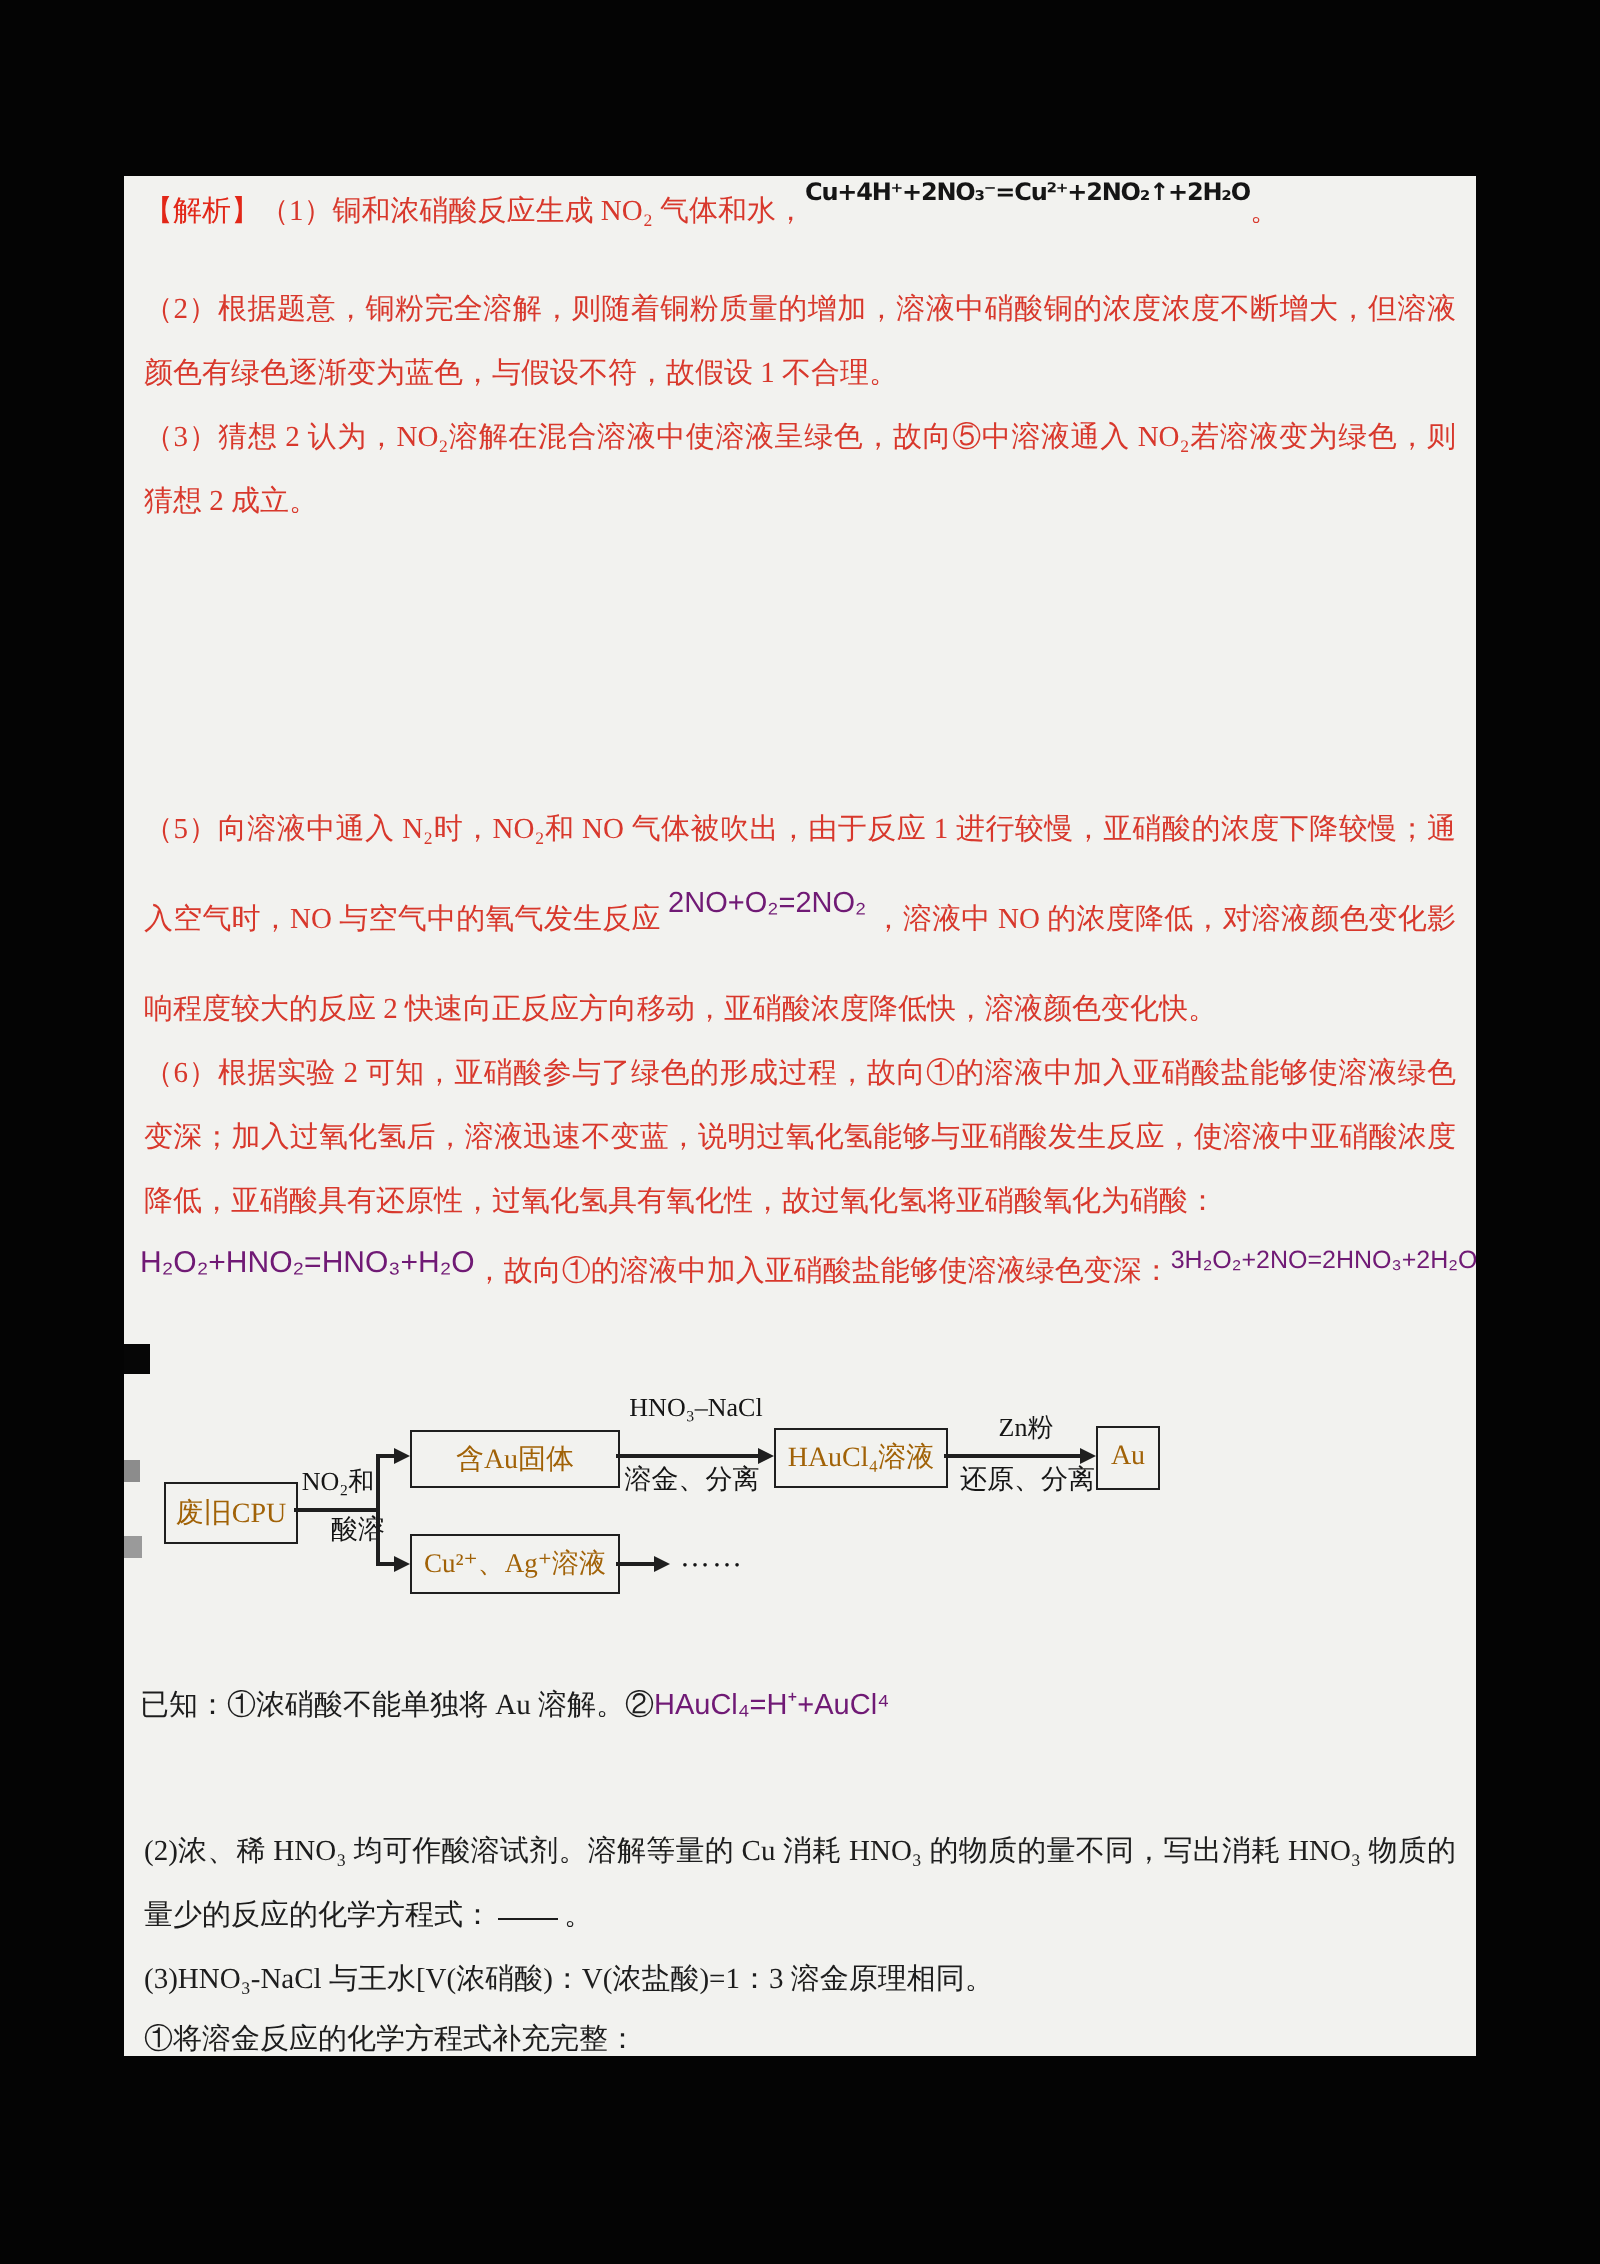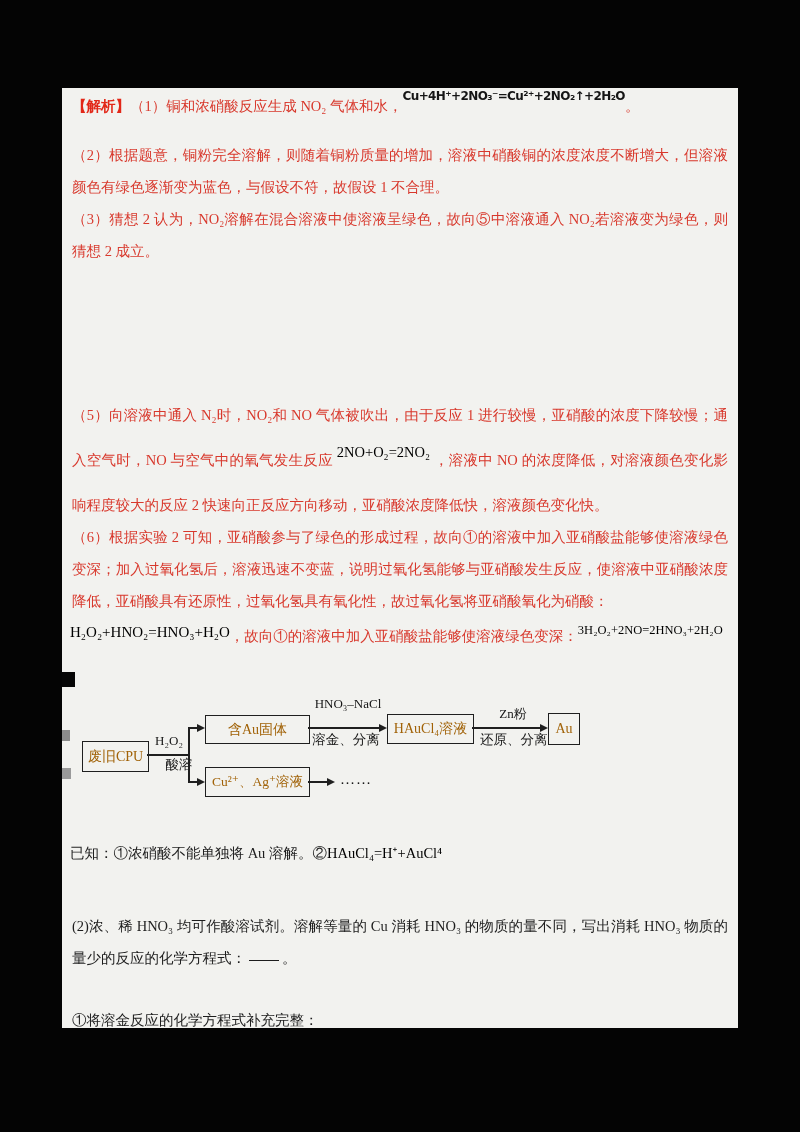--- a/index.html
+++ b/index.html
@@ -2,24 +2,24 @@
 <html><head>
 <meta charset="utf-8">
 <style>
   html,body{margin:0;padding:0}
   body{width:800px;height:1132px;background:#040404;position:relative;overflow:hidden;
        font-family:"Liberation Serif","DejaVu Serif",serif;}
   .page{position:absolute;left:62px;top:88px;width:676px;height:940px;background:#f2f2ef;overflow:hidden}
   .blk{position:absolute;left:10px;width:656px;font-size:14.5px;line-height:32px;
        text-align:justify;color:#1d1d1d}
   .red{color:#d8382c}
-  .lab{font-weight:bold;color:#e22718}
+  .lab{font-weight:normal;color:#e22718}
   .eqc{font-family:"DejaVu Sans","Liberation Sans",sans-serif;font-weight:600;letter-spacing:-0.6px;
        color:#151515;font-size:12px;white-space:nowrap}
-  .eqs{font-family:Liberation Serif, serif;color:#000000;white-space:nowrap}
+  .eqs{font-family:Liberation Sans, sans-serif;color:#701a75;white-space:nowrap}
   .row{display:flex;align-items:flex-end;white-space:nowrap}
   .raise10{transform:translateY(-10px)}
   .raise8{transform:translateY(-8px)}
   .raise4{transform:translateY(-4px)}
   .blank{display:inline-block;width:30px;height:4px;border-bottom:1.6px solid #1d1d1d;margin:0 3px;
          transform:translateY(-2px)}
   
   .diagram{position:absolute;left:10px;top:612px;width:660px;height:104px}
   .fbox{position:absolute;border:1.6px solid #1f1f1f;display:flex;align-items:center;
         justify-content:center;color:#a16207;font-size:14px;white-space:nowrap;background:transparent}
@@ -65,21 +65,21 @@
 
 
   <div class="diagram">
 
     <div class="fbox" style="left:10px;top:41px;width:65px;height:29px">废旧CPU</div>
     <div class="fbox" style="left:133px;top:15px;width:103px;height:27px">含Au固体</div>
     <div class="fbox" style="left:315px;top:14px;width:85px;height:28px">HAuCl₄溶液</div>
     <div class="fbox" style="left:476px;top:13px;width:30px;height:30px">Au</div>
     <div class="fbox" style="left:133px;top:67px;width:103px;height:28px;font-size:13.5px">Cu²⁺、Ag⁺溶液</div>
 
-    <div class="flabel" style="left:74px;top:33px;width:46px">H₂O₂</div>
+    <div class="flabel" style="left:74px;top:33px;width:46px">NO₂和</div>
     <div class="hline" style="left:75px;top:54px;width:41px"></div>
     <div class="flabel" style="left:76px;top:57px;width:62px;font-size:13.5px">酸溶</div>
 
     <div class="vline" style="left:116px;top:27px;height:56px"></div>
     <div class="hline" style="left:116px;top:27px;width:10px"></div>
     <div class="ah" style="left:125px;top:24px"></div>
     <div class="hline" style="left:116px;top:81px;width:10px"></div>
     <div class="ah" style="left:125px;top:78px"></div>
 
     <div class="flabel" style="left:238px;top:-4px;width:76px">HNO₃–NaCl</div>
@@ -100,19 +100,20 @@
   <div class="blk row" style="top:749px;left:8px">
     <span>已知：①浓硝酸不能单独将 Au 溶解。②</span>
     <span class="eqs">HAuCl₄=H⁺+AuCl⁴</span>
   </div>
 
 
   <div class="blk" style="top:822px">
     <span>(2)浓、稀 HNO₃ 均可作酸溶试剂。溶解等量的 Cu 消耗 HNO₃ 的物质的量不同，写出消耗 HNO₃ 物质的量少的反应的化学方程式：</span><span class="blank"></span><span>。</span>
   </div>
 
+  <div class="blk" style="top:886px">(3)HNO₃-NaCl 与王水[V(浓硝酸)：V(浓盐酸)=1：3 溶金原理相同。</div>
 
   <div class="blk" style="top:916px">①将溶金反应的化学方程式补充完整：</div>
 
   <div class="artifact" style="left:-2px;top:584px;width:15px;height:15px;background:#060606"></div>
   <div class="artifact" style="left:-2px;top:642px;width:10px;height:11px;background:#8c8c8c"></div>
   <div class="artifact" style="left:-2px;top:680px;width:11px;height:11px;background:#9a9a9a"></div>
 </div>
 
 </body></html>

